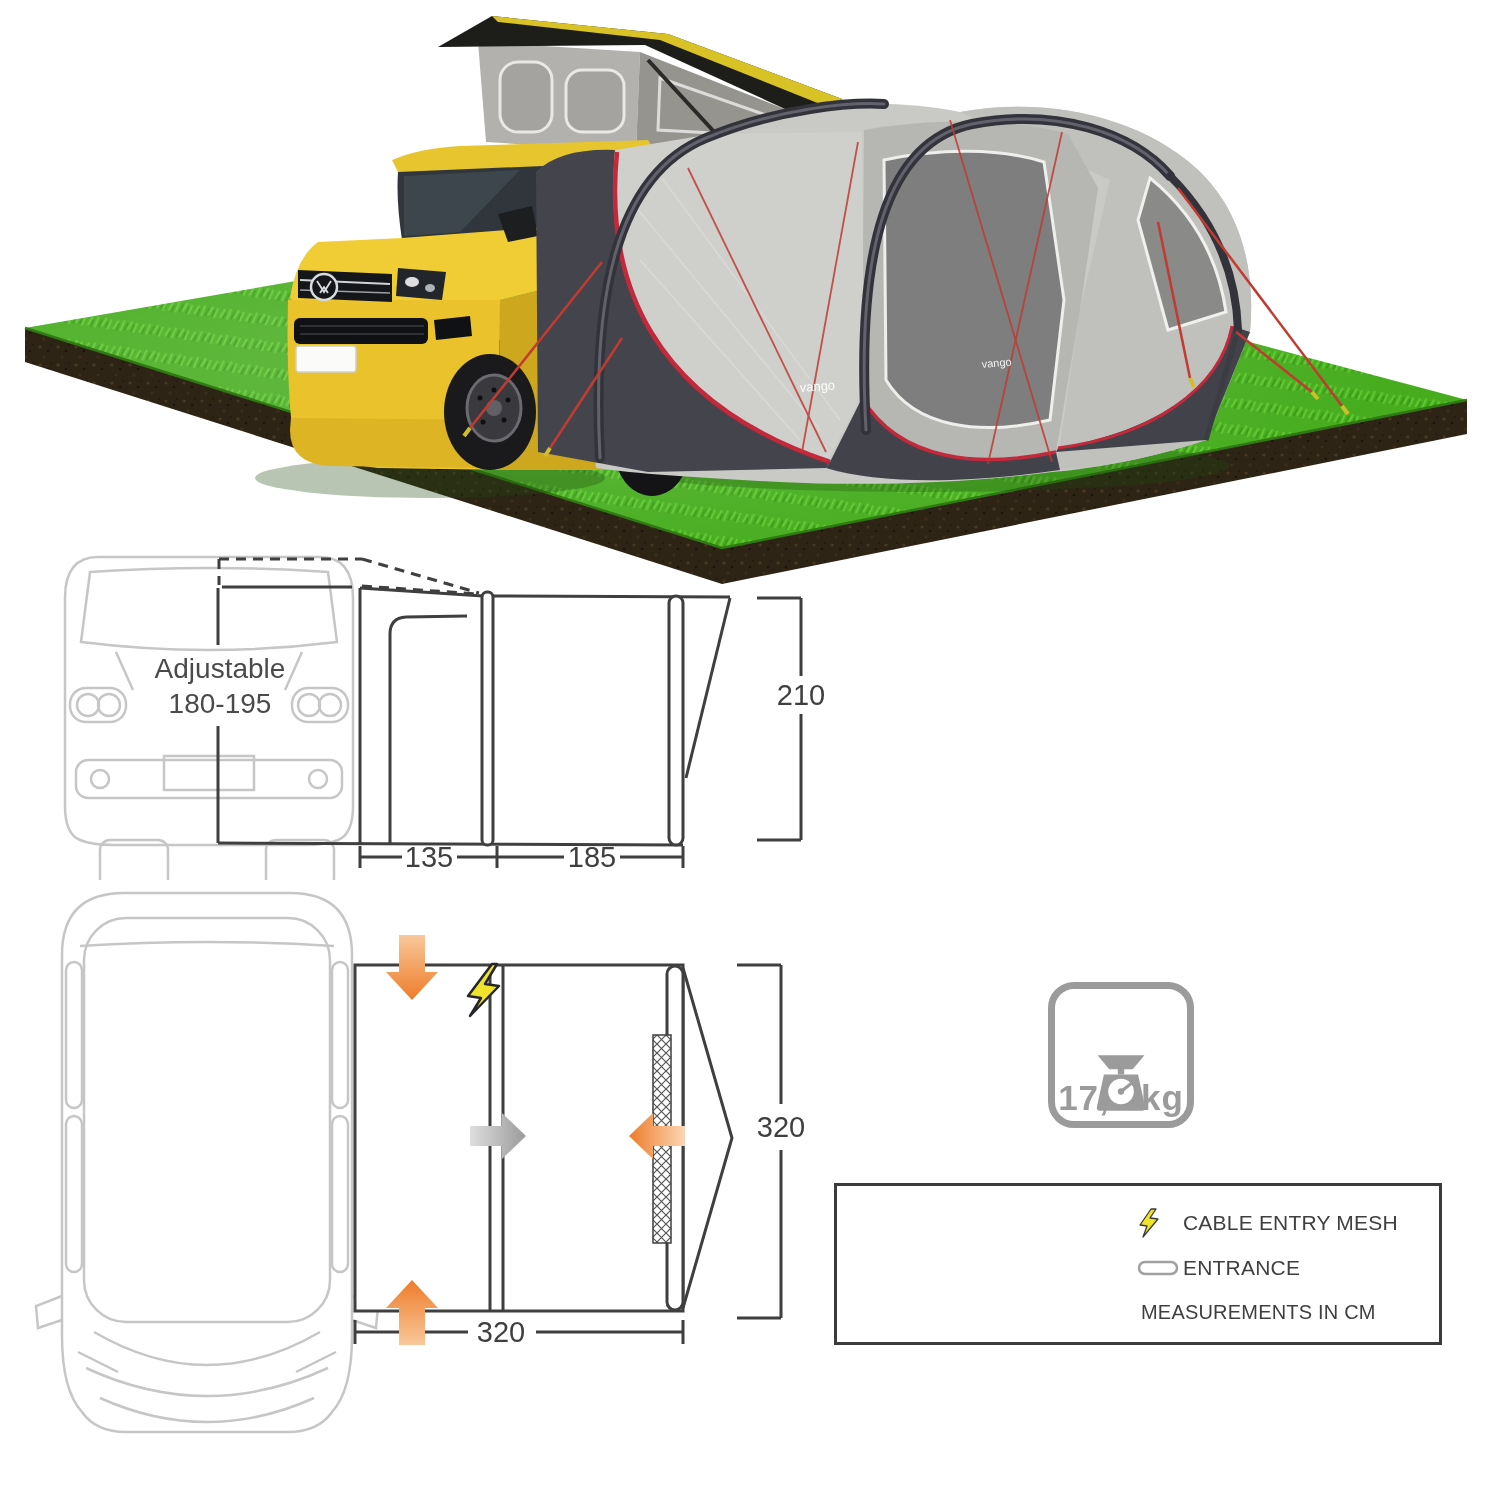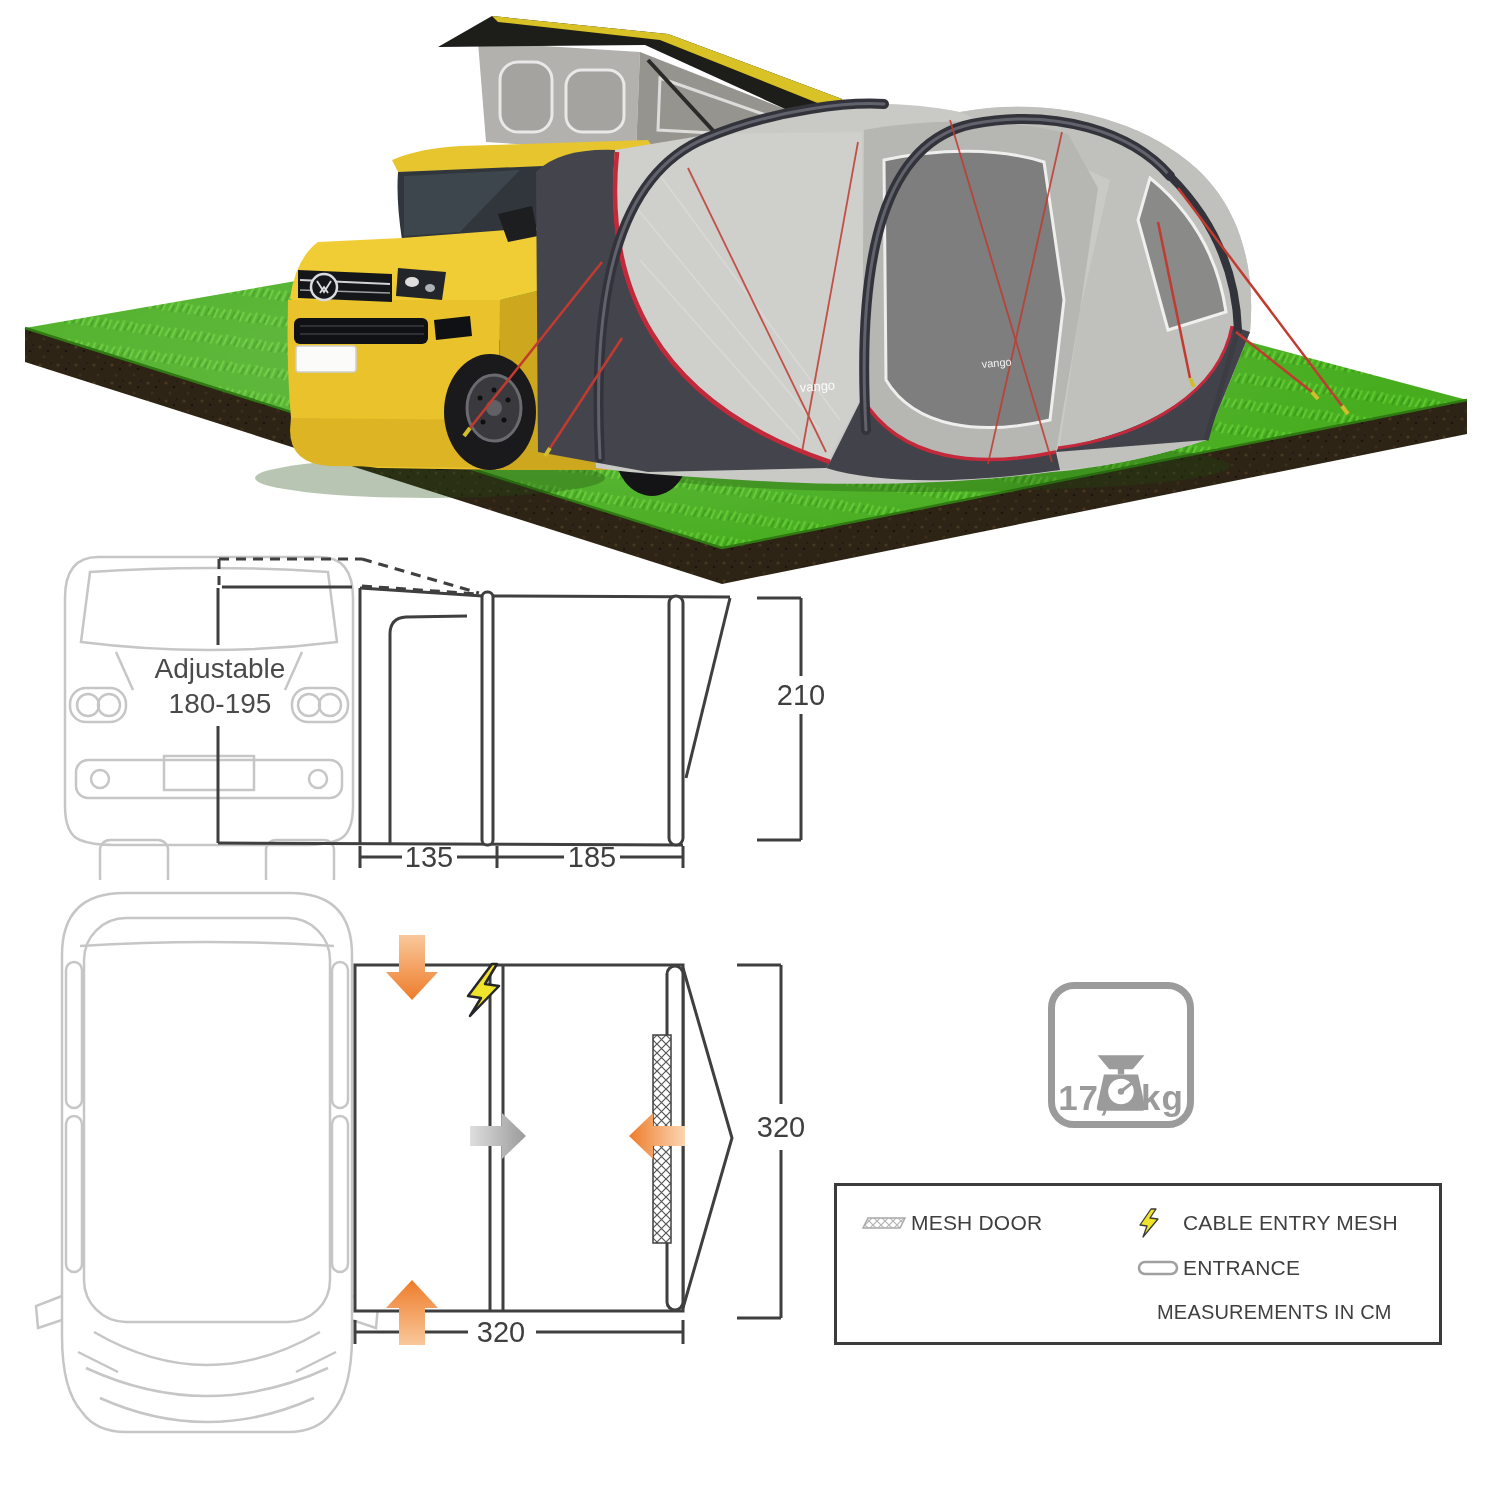--- a/index.html
+++ b/index.html
@@ -19,21 +19,21 @@
   .weight .wlabel{font-weight:bold;font-size:35px;color:#9b9b9b;line-height:1;letter-spacing:1px;}
   .legend{position:absolute;left:834px;top:1183px;width:608px;height:162px;
           border:3px solid #3b3b3b;box-sizing:border-box;background:#fff;
           display:flex;padding-top:14px;}
   .lcol{width:300px;padding-left:24px;box-sizing:border-box;}
   .rcol{width:278px;padding-left:0;box-sizing:border-box;}
   .lrow{height:45px;display:flex;align-items:center;}
   .licon{width:50px;display:flex;align-items:center;justify-content:flex-start;flex:none;}
   .rcol .licon{width:46px;}
   .llabel{font-size:21px;color:#3f3f3f;letter-spacing:0.2px;white-space:nowrap;}
-  .note{font-size:20px;margin-left:20px;}
+  .note{font-size:20px;margin-left:4px;}
 </style>
 </head>
 <body>
 
 <div class="page">
 
   <svg class="hero" viewBox="0 0 1500 600">
     <defs>
       <pattern id="grassP" patternUnits="userSpaceOnUse" width="26" height="26" patternTransform="rotate(8)">
         <rect width="26" height="26" fill="#47ad1f"></rect>
@@ -295,34 +295,20 @@
       <path d="M16,22 h32 l6.5,30 q1,4 -3,4 h-39 q-4,0 -3,-4 Z" fill="#9b9b9b"></path>
       <circle cx="32" cy="38" r="12" fill="#ffffff"></circle>
       <line x1="32" y1="38" x2="41" y2="31" stroke="#9b9b9b" stroke-width="3" stroke-linecap="round"></line>
       <circle cx="32" cy="38" r="3" fill="#9b9b9b"></circle>
     </svg>
     <div class="wlabel">17,6 kg</div>
   </div>
 
   <div class="legend">
     <div class="lcol">
-      <div class="lrow">
-        <span class="licon">
-          <svg width="46" height="20" viewBox="0 0 46 20">
-            <defs>
-              <pattern id="lmesh" patternUnits="userSpaceOnUse" width="8" height="8">
-                <rect width="8" height="8" fill="#ffffff"></rect>
-                <path d="M0,0 L8,8 M8,0 L0,8" stroke="#b5b5b5" stroke-width="1.2"></path>
-              </pattern>
-            </defs>
-            <path d="M2,15 L7,5 L44,5 L39,15 Z" fill="url(#lmesh)" stroke="#a9a9a9" stroke-width="1.5"></path>
-          </svg>
-        </span>
-        <span class="llabel">MESH DOOR</span>
-      </div>
     </div>
     <div class="rcol">
       <div class="lrow">
         <span class="licon">
           <svg width="24" height="30" viewBox="0 0 22 30">
             <path d="M13,1 L2,17 L9,18 L5,29 L20,11 L12,10 L18,1 Z" fill="#f0e32b" stroke="#3a3a3a" stroke-width="1.3" stroke-linejoin="round"></path>
           </svg>
         </span>
         <span class="llabel">CABLE ENTRY MESH</span>
       </div>

